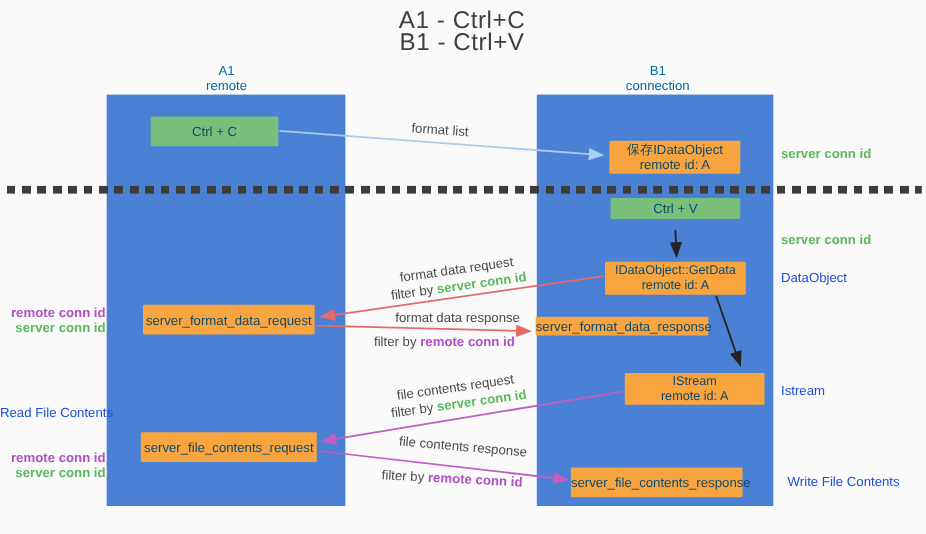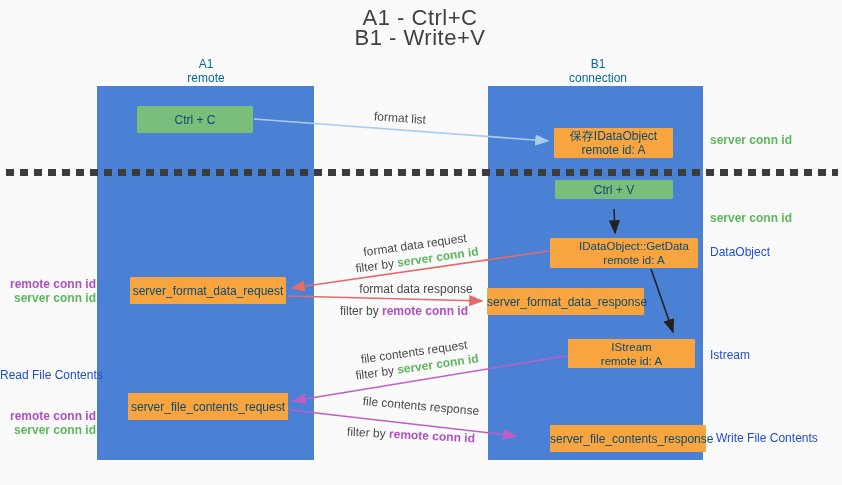--- a/index.html
+++ b/index.html
@@ -54,21 +54,21 @@
   }
   svg.arrows{position:absolute;left:0;top:0;pointer-events:none;}
 </style>
 </head>
 <body>
 
 <div class="canvas">
 
   <div class="title">
     <div>A1 - Ctrl+C</div>
-    <div>B1 - Write+V</div>
+    <div>B1 - Ctrl+V</div>
   </div>
 
   <div class="col-header left">
     <div>A1</div>
     <div>remote</div>
   </div>
   <div class="col-header right">
     <div>B1</div>
     <div>connection</div>
   </div>
@@ -108,43 +108,43 @@
 
   <div class="node orange" style="left:554px;top:128px;width:119px;height:30px;font-size:12px;">
     <div>保存IDataObject</div>
     <div>remote id: A</div>
   </div>
 
   <div class="node green" style="left:555px;top:180px;width:118px;height:19px;">
     <div>Ctrl + V</div>
   </div>
 
-  <div class="node orange" style="left:550px;top:238px;width:128px;height:30px;font-size:11.5px;padding-left:20px;">
+  <div class="node orange" style="left:550px;top:238px;width:128px;height:30px;font-size:11.5px;">
     <div>IDataObject::GetData</div>
     <div>remote id: A</div>
   </div>
 
   <div class="node orange" style="left:130px;top:277px;width:156px;height:27px;">
     <div>server_format_data_request</div>
   </div>
 
-  <div class="node orange" style="left:487px;top:288px;width:157px;height:27px;">
+  <div class="node orange" style="left:487px;top:288px;width:157px;height:17px;">
     <div>server_format_data_response</div>
   </div>
 
   <div class="node orange" style="left:568px;top:339px;width:127px;height:29px;font-size:11.5px;">
     <div>IStream</div>
     <div>remote id: A</div>
   </div>
 
   <div class="node orange" style="left:128px;top:393px;width:160px;height:27px;">
     <div>server_file_contents_request</div>
   </div>
 
-  <div class="node orange" style="left:550px;top:425px;width:156px;height:27px;">
+  <div class="node orange" style="left:519px;top:425px;width:156px;height:27px;">
     <div>server_file_contents_response</div>
   </div>
 
   <div class="lbl" style="left:400px;top:118px;transform:translate(-50%,-50%) rotate(4deg);">format list</div>
 
   <div class="lbl" style="left:415px;top:245px;transform:translate(-50%,-50%) rotate(-8deg);">format data request</div>
 
   <div class="lbl" style="left:417px;top:260px;transform:translate(-50%,-50%) rotate(-8deg);">
     <span>filter by </span><span class="green-id">server conn id</span>
   </div>

